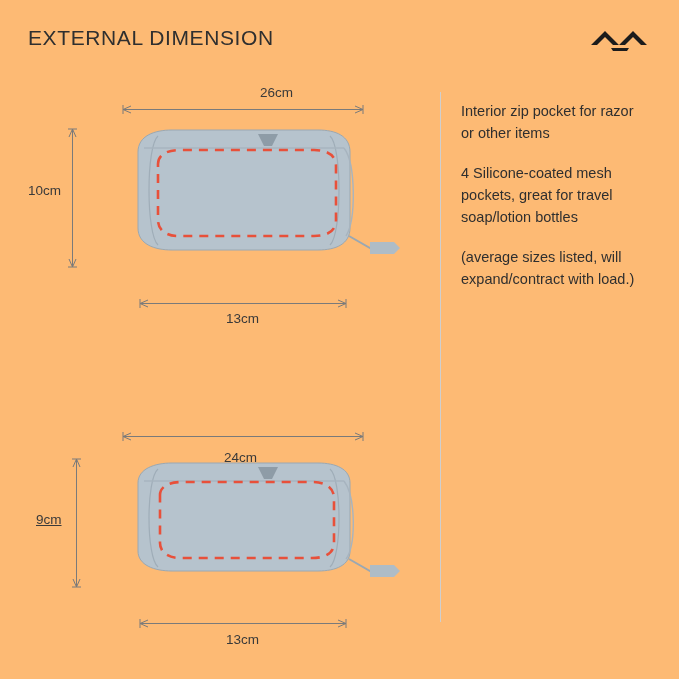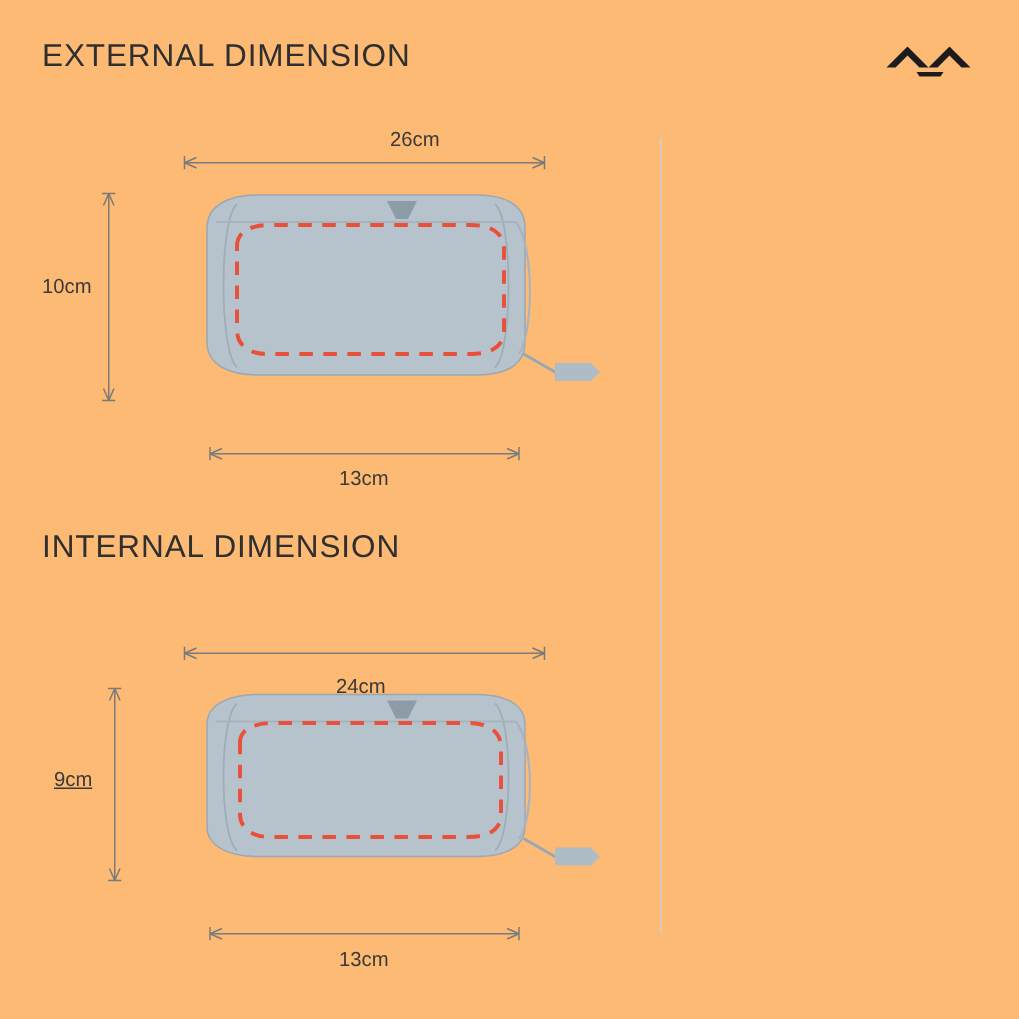--- a/index.html
+++ b/index.html
@@ -94,24 +94,28 @@
   <div id="logo">
     <svg viewBox="0 0 62 30" width="62" height="30" xmlns="http://www.w3.org/2000/svg">
       <path d="M2 21 L16 7 L30 21 L24 21 L16 13 L8 21 Z" fill="#1c1c1c"></path>
       <path d="M30 21 L44 7 L58 21 L52 21 L44 13 L36 21 Z" fill="#1c1c1c"></path>
       <path d="M22 24 L40 24 L38 27 L24 27 Z" fill="#1c1c1c"></path>
     </svg>
   </div>
 
   <div class="section-title" id="title-external">EXTERNAL DIMENSION</div>
 
-  <div class="section-title" id="title-internal">INTERNAL DIMENSION</div>
 
   <div id="divider"></div>
 
+  <div id="notes">
+    <p>Interior zip pocket for razor or other items</p>
+    <p>4 Silicone-coated mesh pockets, great for travel soap/lotion bottles</p>
+    <p>(average sizes listed, will expand/contract with load.)</p>
+  </div>
 
   <div class="arrow-h" style="left:122px; top:100px; width:242px;">
     <svg width="242" height="9" viewBox="0 0 242 9" xmlns="http://www.w3.org/2000/svg">
       <line x1="1" y1="4.5" x2="241" y2="4.5" stroke="#7a7a7a" stroke-width="1"></line>
       <path d="M1 4.5 L9 1 M1 4.5 L9 8" stroke="#7a7a7a" stroke-width="1" fill="none"></path>
       <path d="M241 4.5 L233 1 M241 4.5 L233 8" stroke="#7a7a7a" stroke-width="1" fill="none"></path>
       <line x1="1" y1="0" x2="1" y2="9" stroke="#7a7a7a" stroke-width="1"></line>
       <line x1="241" y1="0" x2="241" y2="9" stroke="#7a7a7a" stroke-width="1"></line>
     </svg>
   </div>

